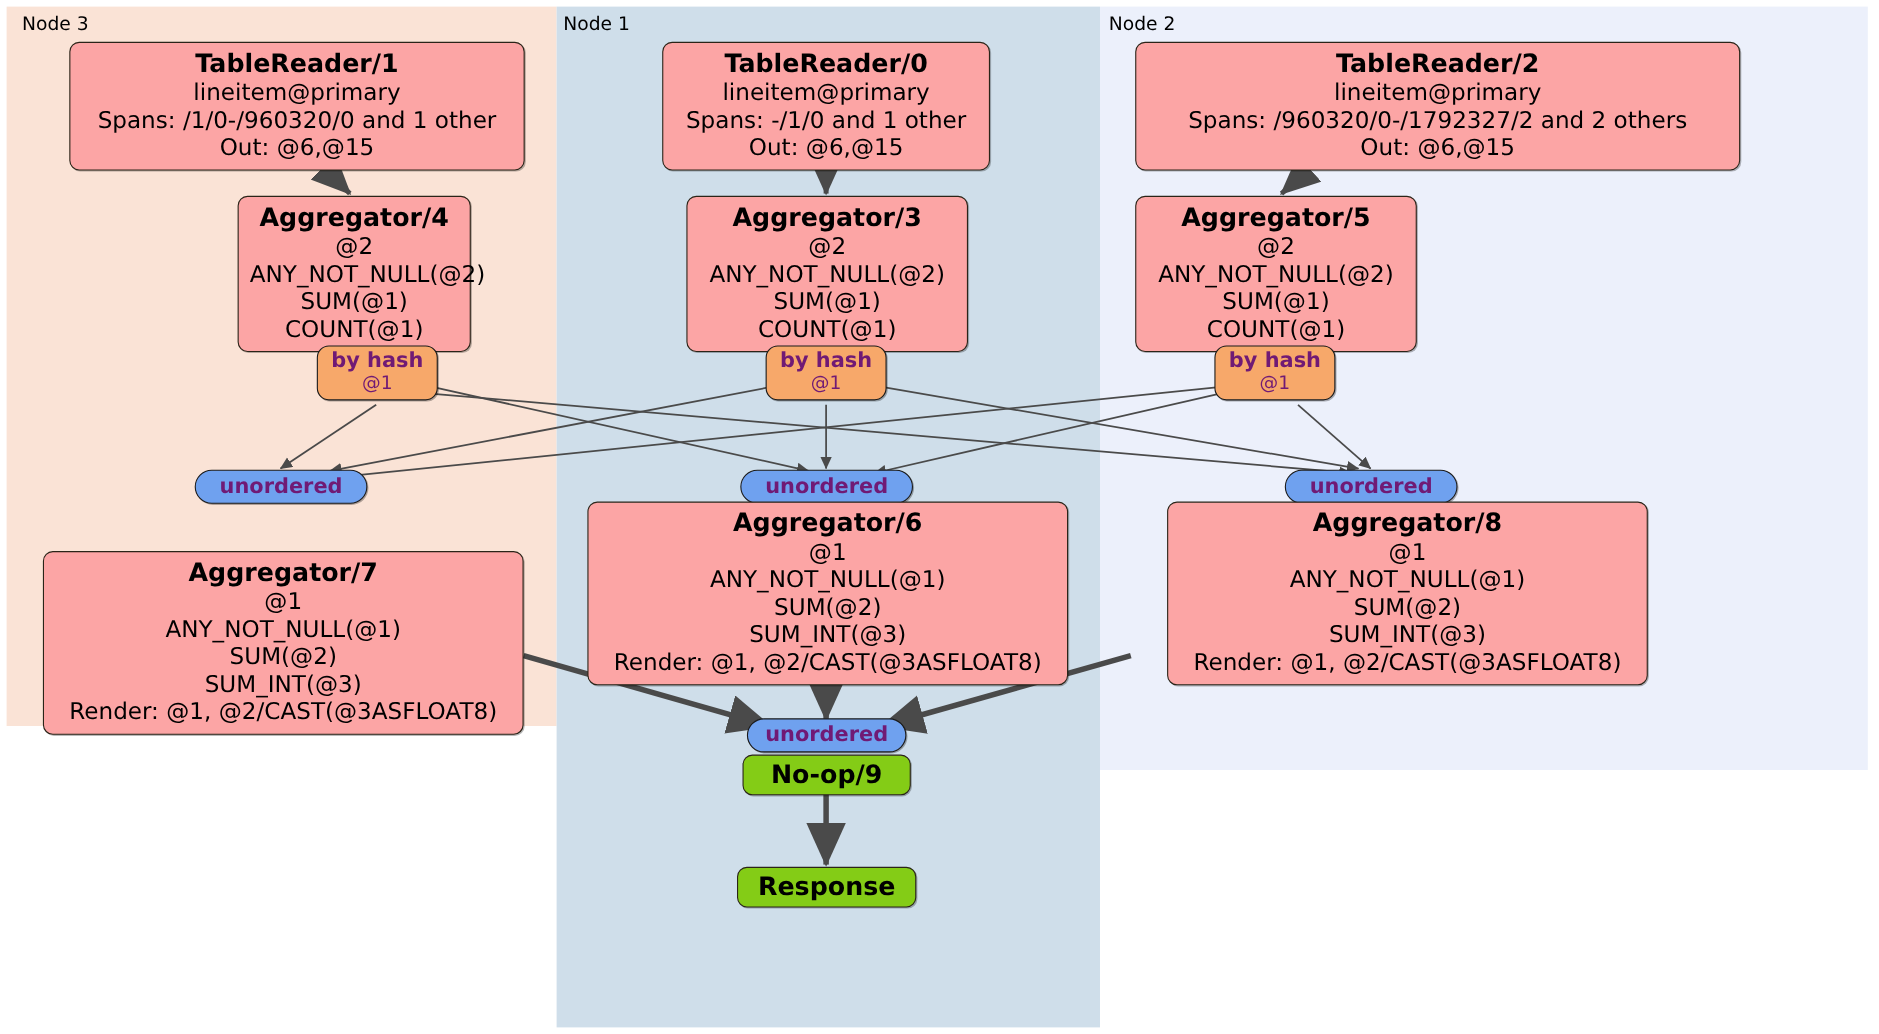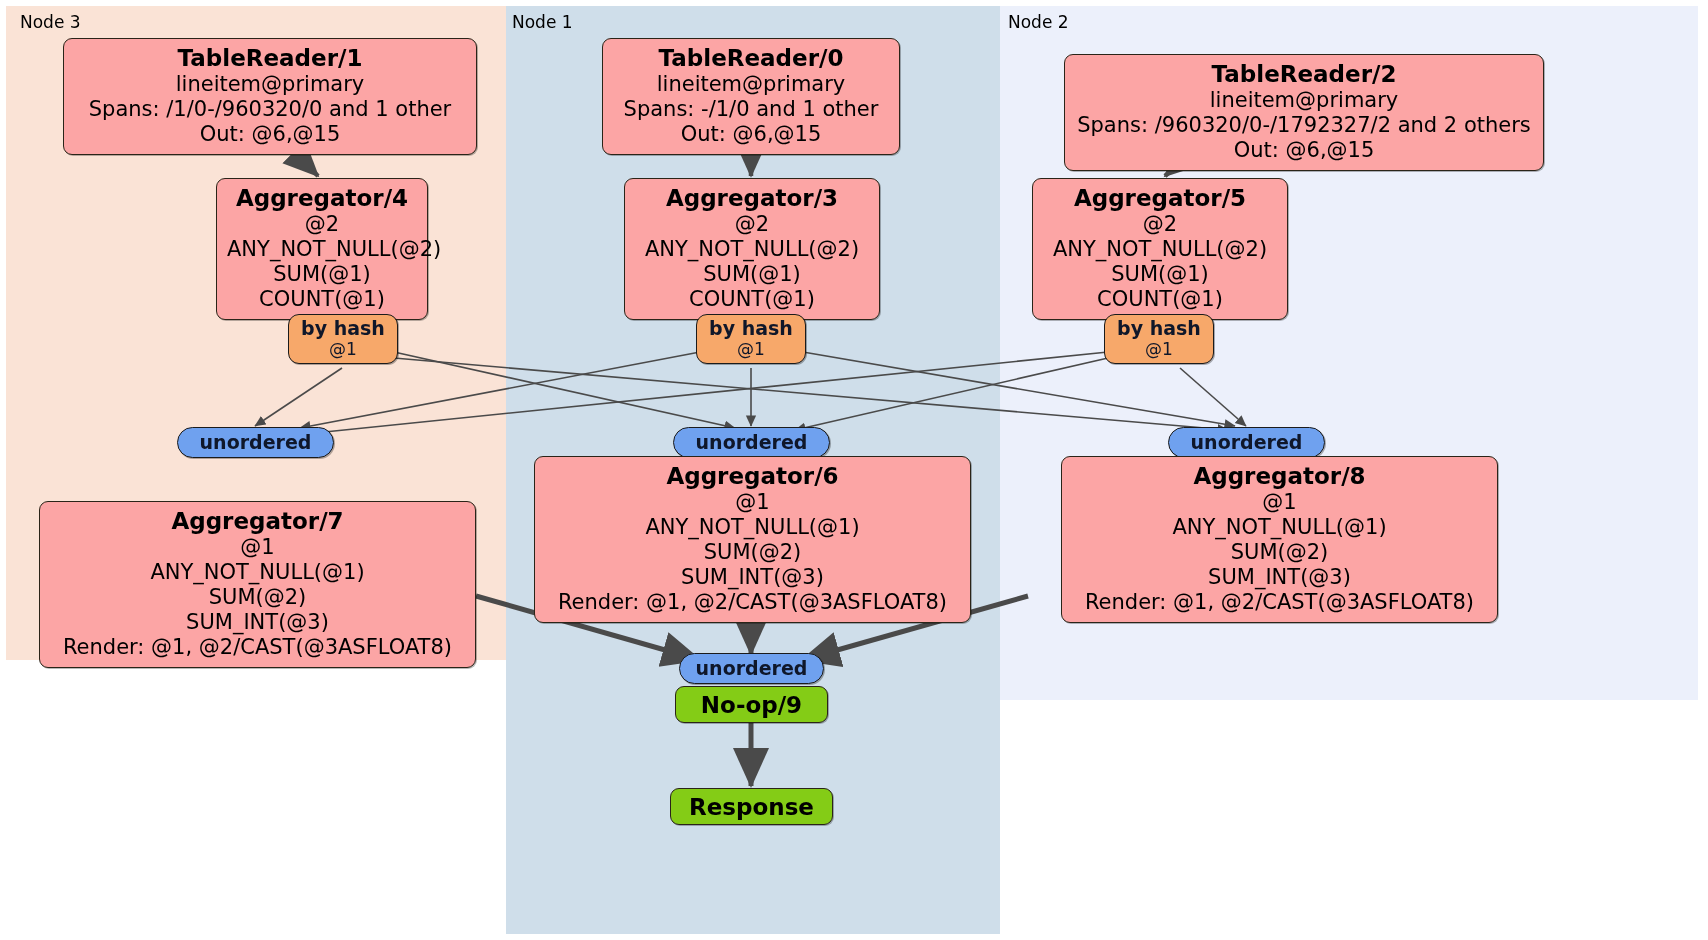--- a/index.html
+++ b/index.html
@@ -16,21 +16,21 @@
   
   .box{position:absolute;box-sizing:border-box;background:#fca5a5;
        border:1.6px solid #2a2418;border-radius:9px;
        text-align:center;color:#000;padding:5px 10px 7px 10px;
        box-shadow:1px 1px 0 rgba(0,0,0,0.28);}
   .box .ttl{font-weight:bold;font-size:23px;line-height:1.22;}
   .box .ln{font-size:21px;line-height:1.19;white-space:nowrap;}
 
   
   .pill{position:absolute;box-sizing:border-box;text-align:center;
-        border:1.6px solid #1b1b1b;color:#0f172a;
+        border:1.6px solid #1b1b1b;color:#701a75;
         box-shadow:1px 1px 0 rgba(0,0,0,0.3);}
   .pill.hash{background:#f7a86a;border-radius:11px;padding:3px 10px 4px 10px;}
   .pill.hash .ttl{font-weight:bold;font-size:19px;line-height:1.15;}
   .pill.hash .sub{font-size:17px;line-height:1.15;}
   .pill.unord{background:#6fa1ef;border-radius:100px;
               font-weight:bold;font-size:19px;line-height:1;
               display:flex;align-items:center;justify-content:center;}
   .smallbox{position:absolute;box-sizing:border-box;background:#84cc16;
             border:1.6px solid #2a2418;border-radius:9px;
             display:flex;align-items:center;justify-content:center;
@@ -90,21 +90,21 @@
     <div class="ln">Out: @6,@15</div>
   </div>
 
   <div class="box" style="left:602px;top:38px;width:298px;">
     <div class="ttl">TableReader/0</div>
     <div class="ln">lineitem@primary</div>
     <div class="ln">Spans: -/1/0 and 1 other</div>
     <div class="ln">Out: @6,@15</div>
   </div>
 
-  <div class="box" style="left:1032px;top:54px;width:480px;margin-left:32px;">
+  <div class="box" style="left:1032px;top:38px;width:550px;">
     <div class="ttl">TableReader/2</div>
     <div class="ln">lineitem@primary</div>
     <div class="ln">Spans: /960320/0-/1792327/2 and 2 others</div>
     <div class="ln">Out: @6,@15</div>
   </div>
 
   <div class="box" style="left:216px;top:178px;width:212px;">
     <div class="ttl">Aggregator/4</div>
     <div class="ln">@2</div>
     <div class="ln">ANY_NOT_NULL(@2)</div>

